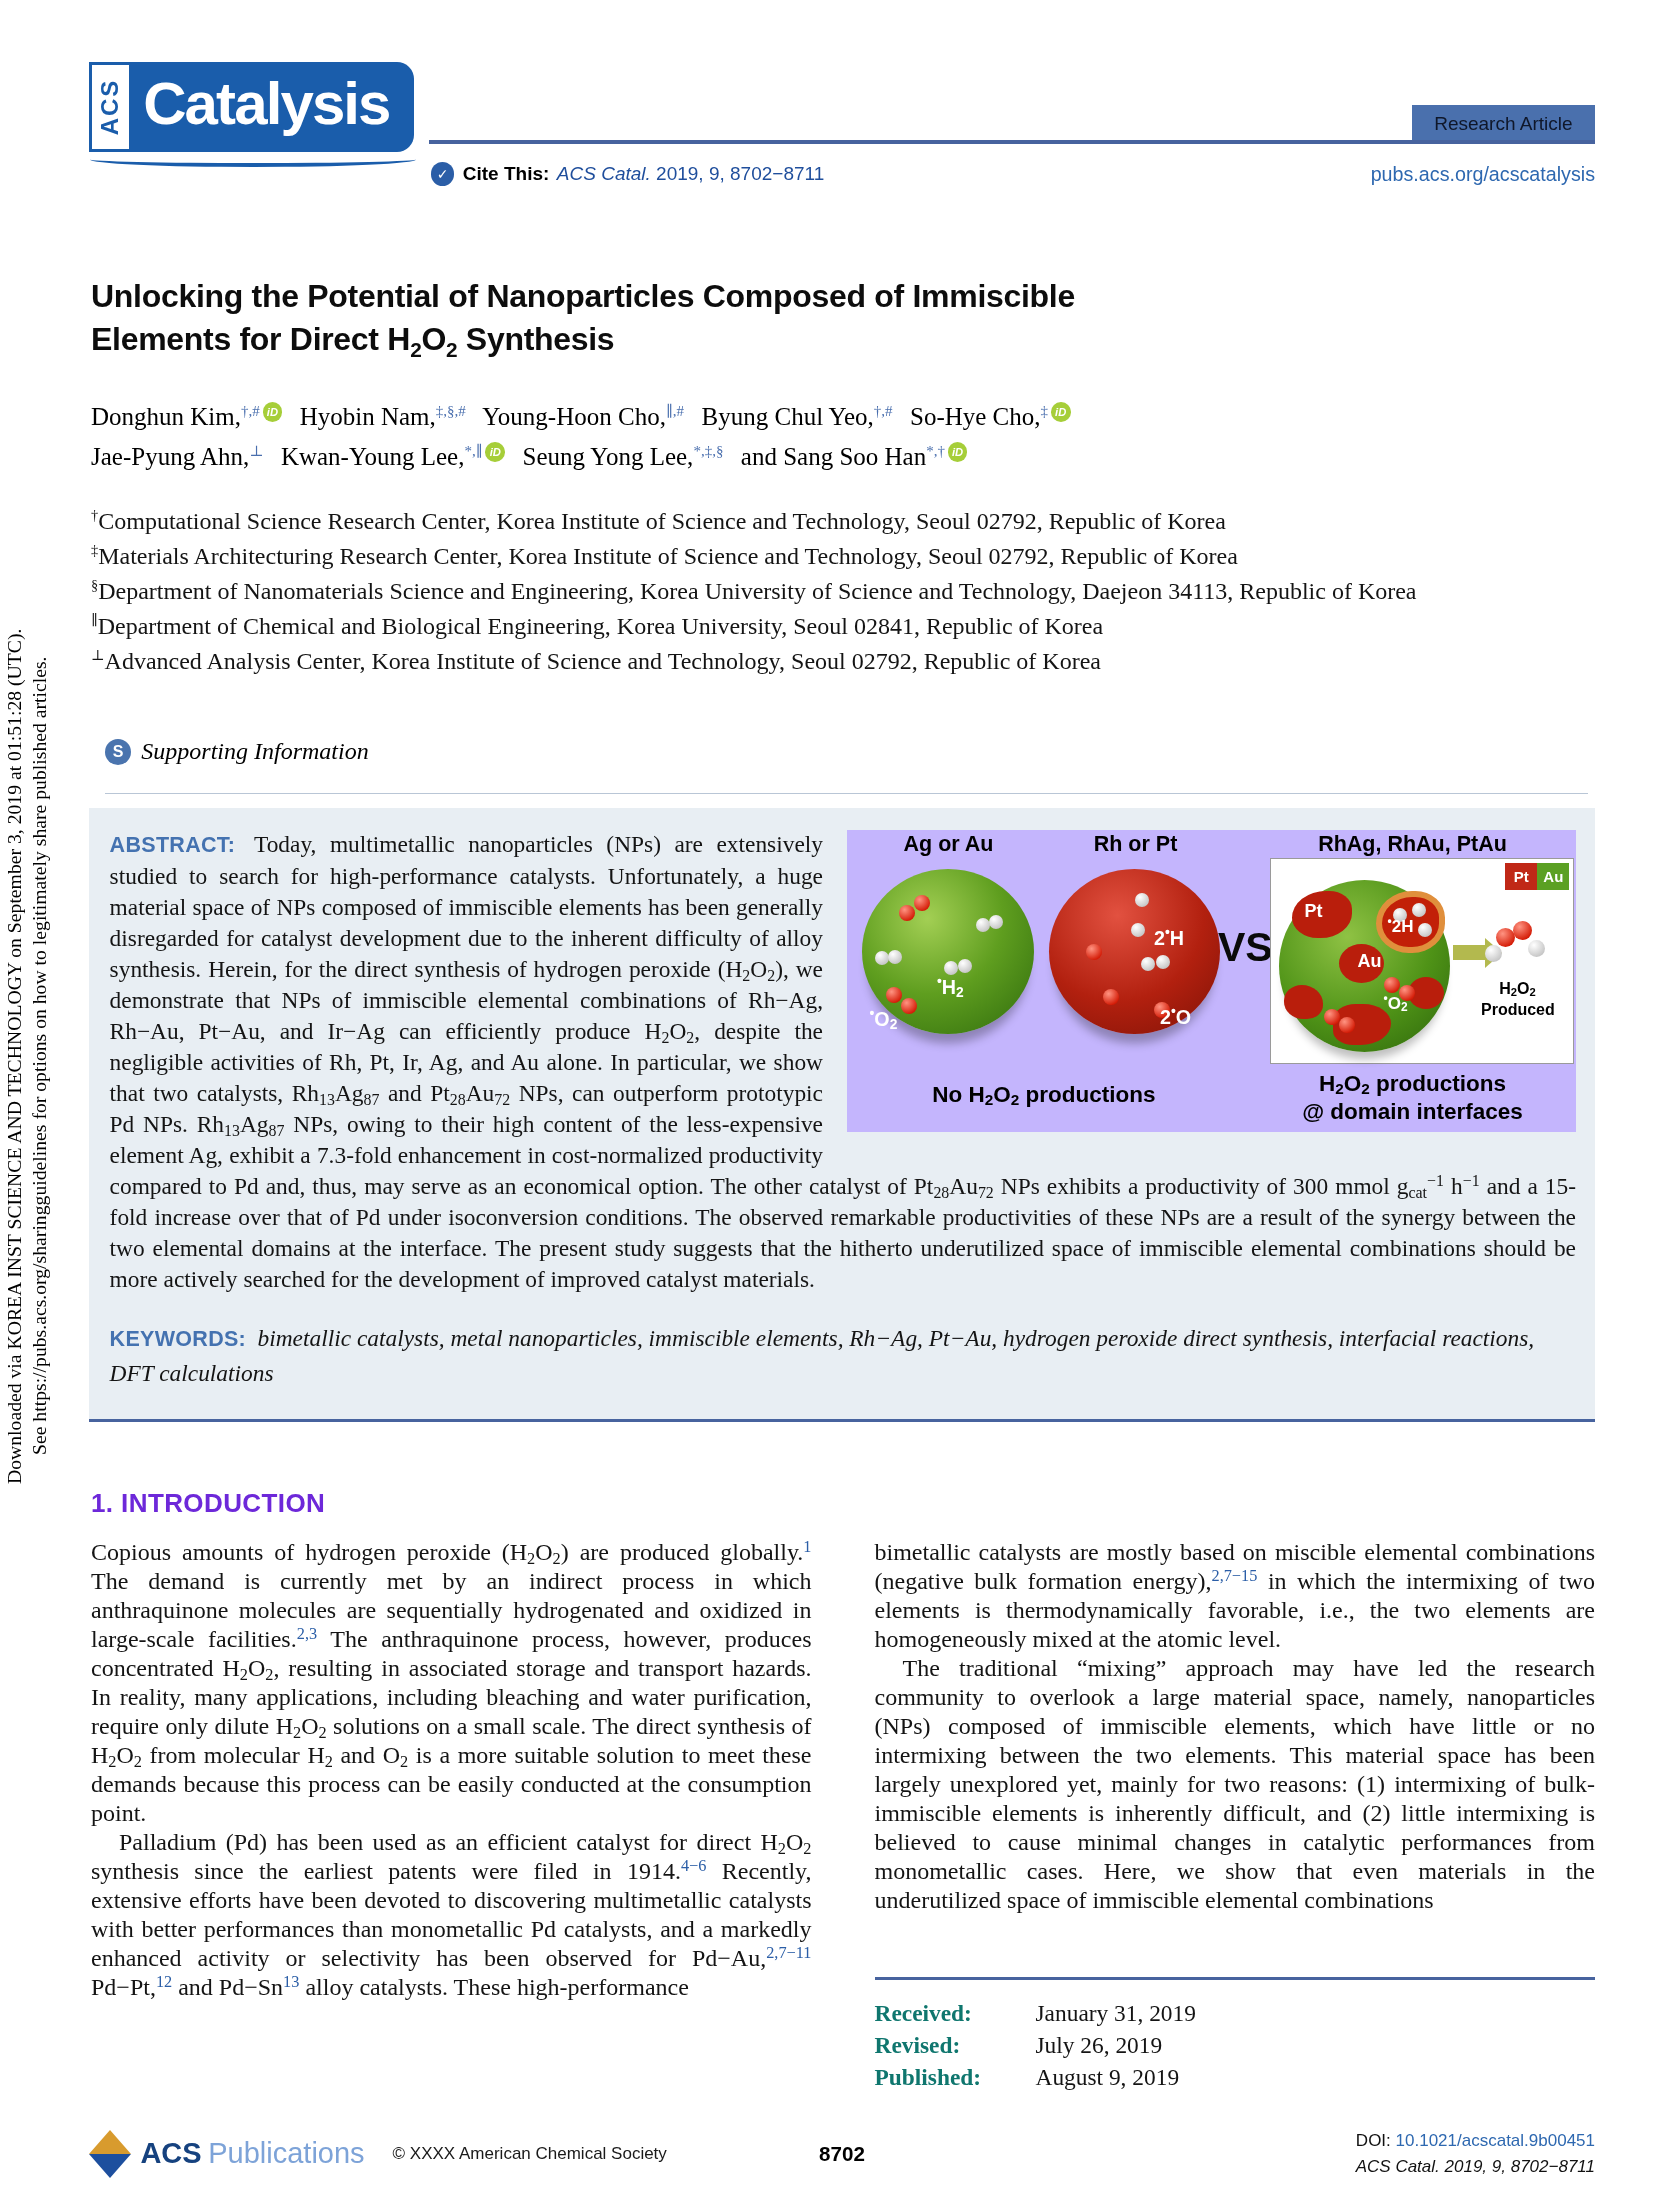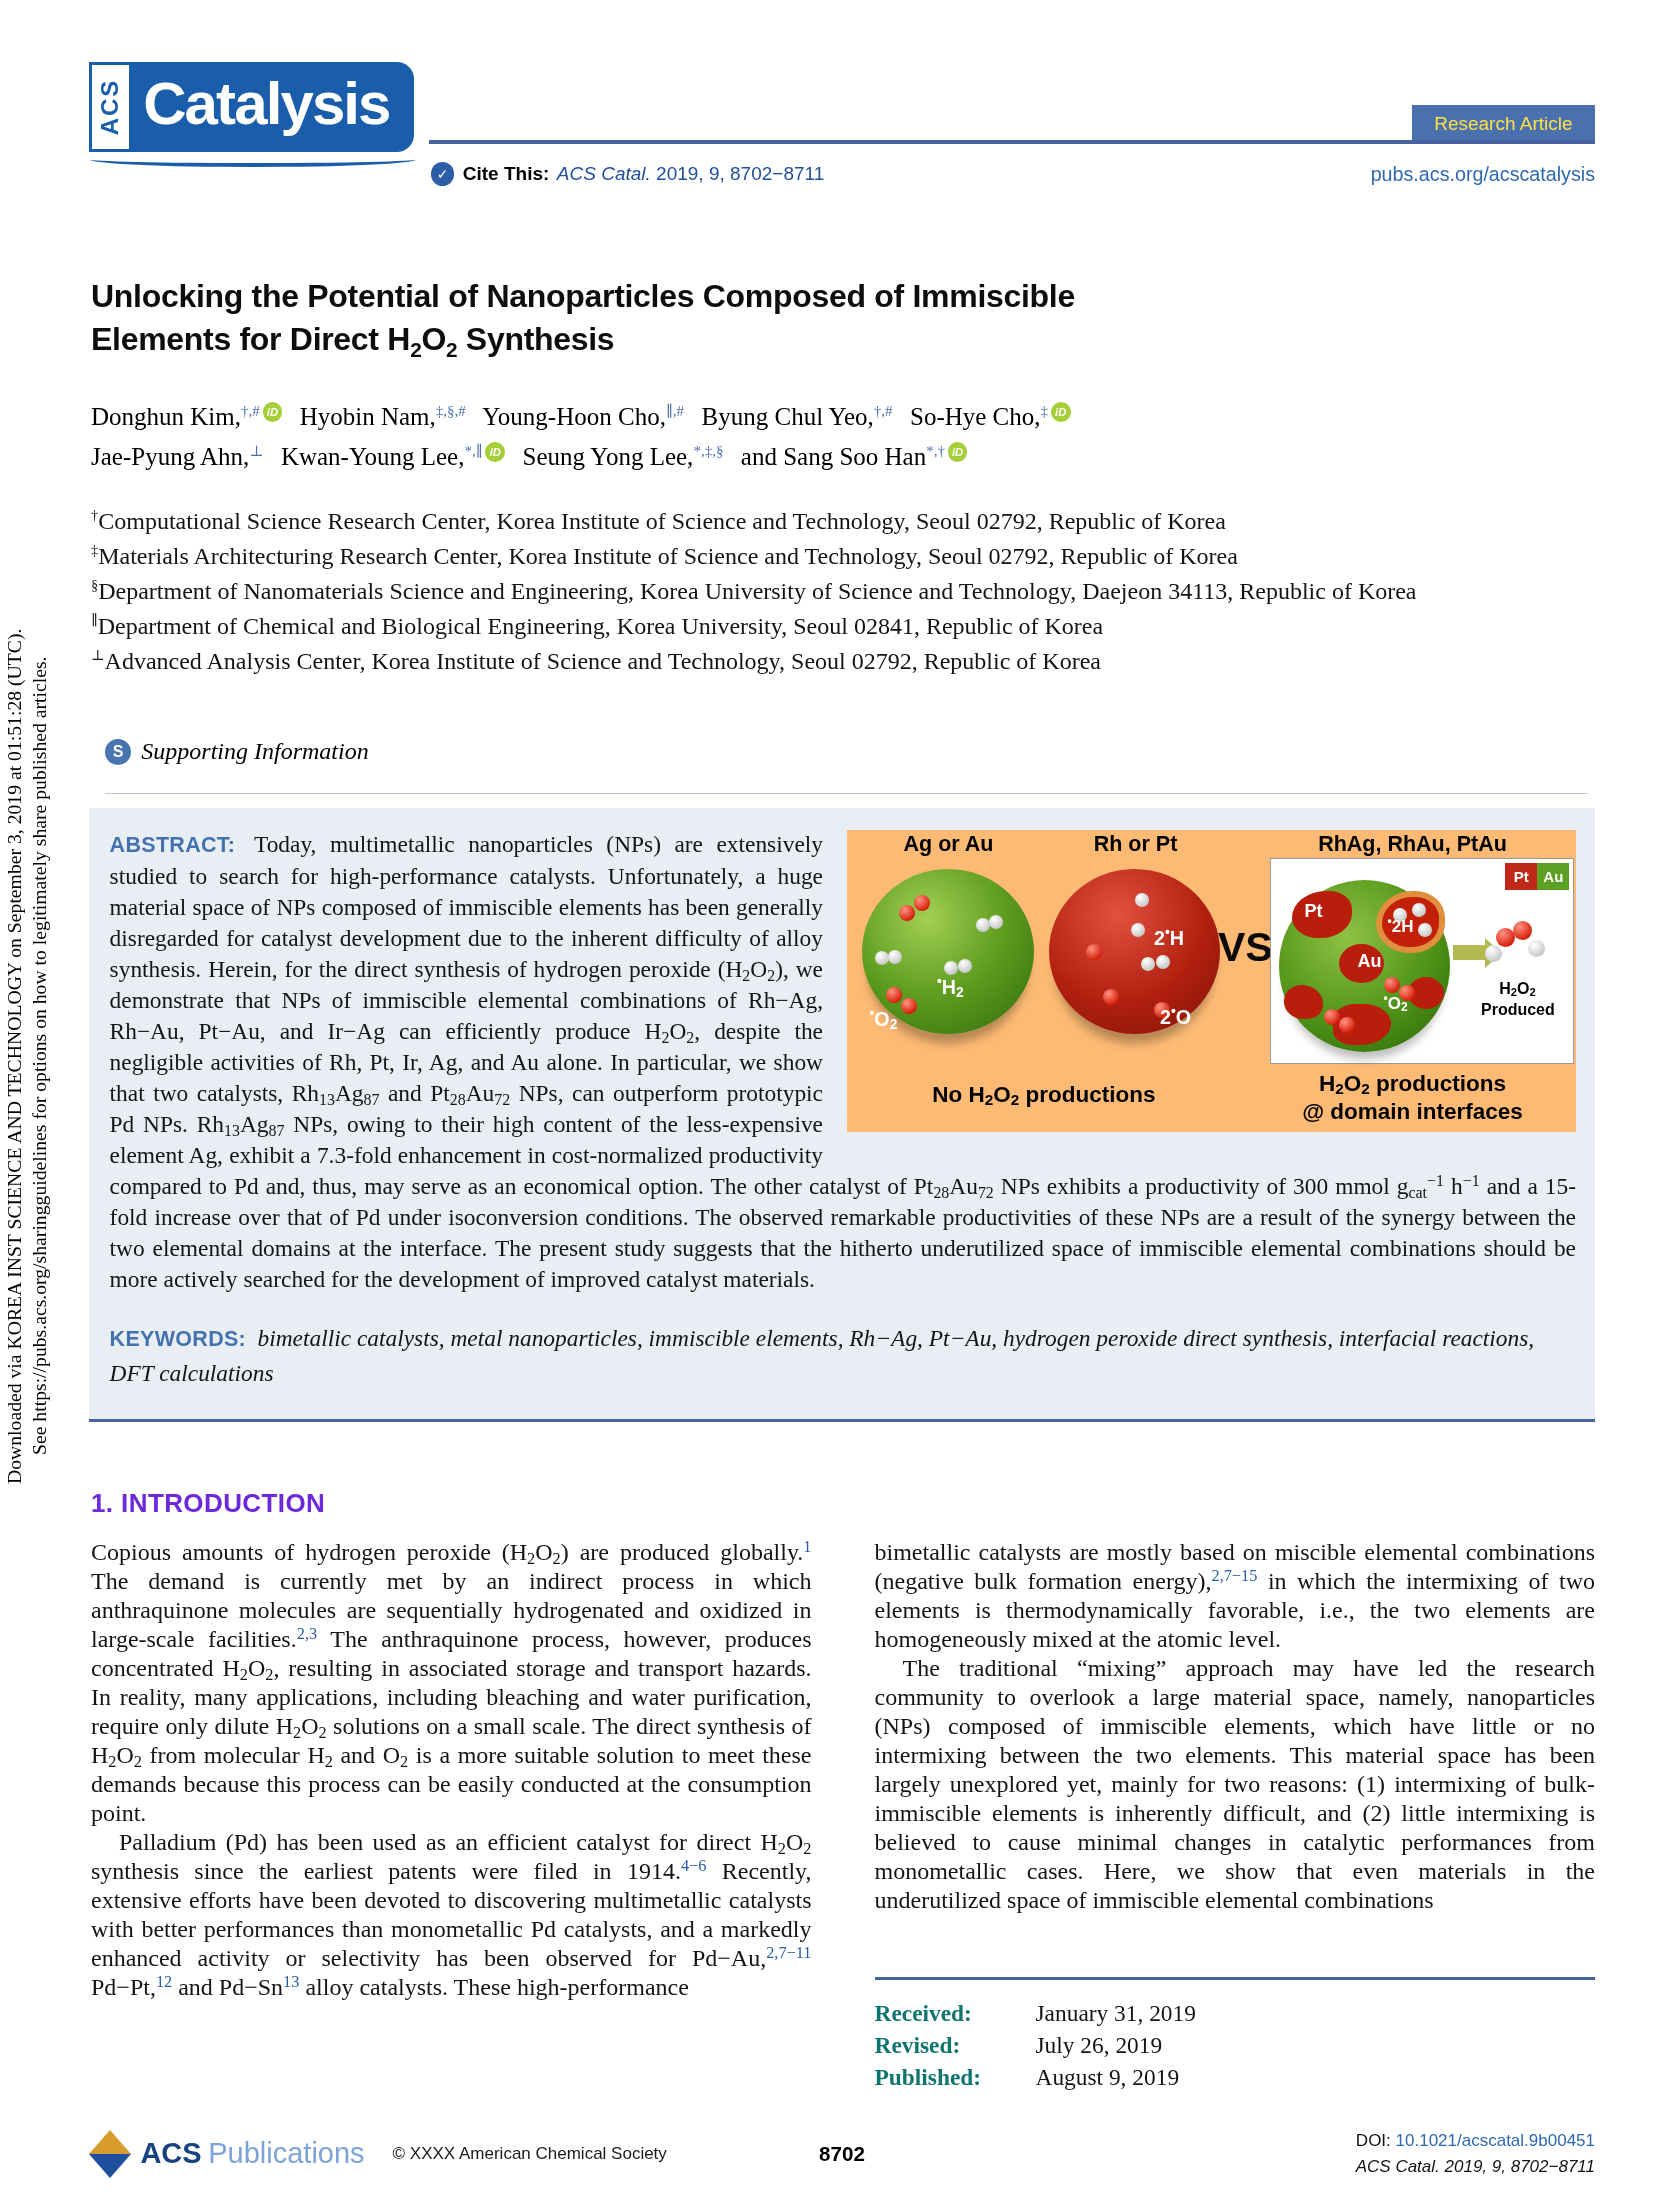--- a/index.html
+++ b/index.html
@@ -15,21 +15,21 @@
   .logo { position:absolute; left:89px; top:62px; display:flex; height:90px; }
   .logo-acs-box { width:43px; background:#fff; border:3.7px solid #1a5dab; box-sizing:border-box;
                   display:flex; align-items:center; justify-content:center; }
   .logo-acs-box span { transform:rotate(-90deg); font-family:"Liberation Sans",sans-serif;
                        font-weight:bold; font-size:24px; color:#1a5dab; letter-spacing:1.9px; }
   .logo-name { background:#1a5dab; color:#fff; display:flex; align-items:center;
                padding:0 24px 7.5px 11.2px; font-family:"Liberation Sans",sans-serif;
                font-weight:bold; font-size:60px; letter-spacing:-1.9px; border-radius:0 17px 17px 0; }
   .logo-swoosh { position:absolute; left:90px; top:148px; width:326px; height:15px;
                  border-bottom:4.7px solid #1a5dab; border-radius:0 0 100% 100% / 0 0 15px 15px; }
-  .badge { position:absolute; right:82px; top:105px; background:#4a70ad; color:#fde047;
+  .badge { position:absolute; right:82px; top:105px; background:#4a70ad; color:#0f172a;
            font-family:"Liberation Sans",sans-serif; font-size:19px; padding:7.5px 22.5px; }
   .header-rule { position:absolute; left:429px; right:82px; top:140px; height:3.7px; background:#47639e; }
   .cite-row { position:absolute; left:431px; right:82px; top:157px; height:34px;
               display:flex; align-items:center; font-family:"Liberation Sans",sans-serif; font-size:19px; }
   .cite-icon { width:23.4px; height:23.4px; border-radius:50%; background:#2b5ea7; color:#fff;
                display:inline-flex; align-items:center; justify-content:center; font-size:14px; margin-right:8.4px; flex:none; }
   .cite-icon::before { content:"✓"; }
   .cite-label { font-weight:bold; color:#000; margin-right:7.5px; }
   .cite-ref { color:#1f4e9c; }
   .pubs-link { margin-left:auto; color:#2e68b0; font-size:19.7px; }
@@ -61,21 +61,21 @@
             background:#e8eef3; border-bottom:3.7px solid #47639e; padding:20.6px 19px 24px 20.6px; overflow:hidden; }
   .abs-p { font-size:23.4px; line-height:31px; text-align:justify; margin:0; }
   .abs-p sub, .kw sub, .col sub, .figcap sub { font-size:68%; line-height:0; vertical-align:-0.22em; }
   .abs-p sup, .col sup { font-size:68%; line-height:0; vertical-align:0.5em; }
   .lbl { color:#4472b0; font-weight:bold; font-family:"Liberation Sans",sans-serif;
          font-size:21.5px; letter-spacing:0.3px; margin-right:5.6px; }
   .kw { margin:26px 0 5.6px 0; font-size:23.4px; line-height:34px; font-style:italic; }
   .kw .lbl { font-style:normal; }
 
   
-  .figure { float:right; width:729px; height:302px; margin:1.9px 0 7.5px 24px; background:#fdba74;
+  .figure { float:right; width:729px; height:302px; margin:1.9px 0 7.5px 24px; background:#c4b5fd;
             position:relative; font-family:"Liberation Sans",sans-serif; color:#000; }
   .ftitle { position:absolute; top:1.9px; font-weight:bold; font-size:21.5px; text-align:center; }
   .sphere { position:absolute; border-radius:50%; }
   .sph-green { left:15px; top:39px; width:172px; height:165px;
                background:radial-gradient(circle at 38% 30%, #a3cf54 0%, #5f9e1f 48%, #2e6a0c 100%);
                box-shadow:0 15px 9.4px -5.6px rgba(0,0,0,0.28); }
   .sph-red { left:202px; top:39px; width:171px; height:165px;
              background:radial-gradient(circle at 40% 28%, #e25140 0%, #b2200f 55%, #7e1206 100%);
              box-shadow:0 15px 9.4px -5.6px rgba(0,0,0,0.28); }
   .at { position:absolute; border-radius:50%; }

